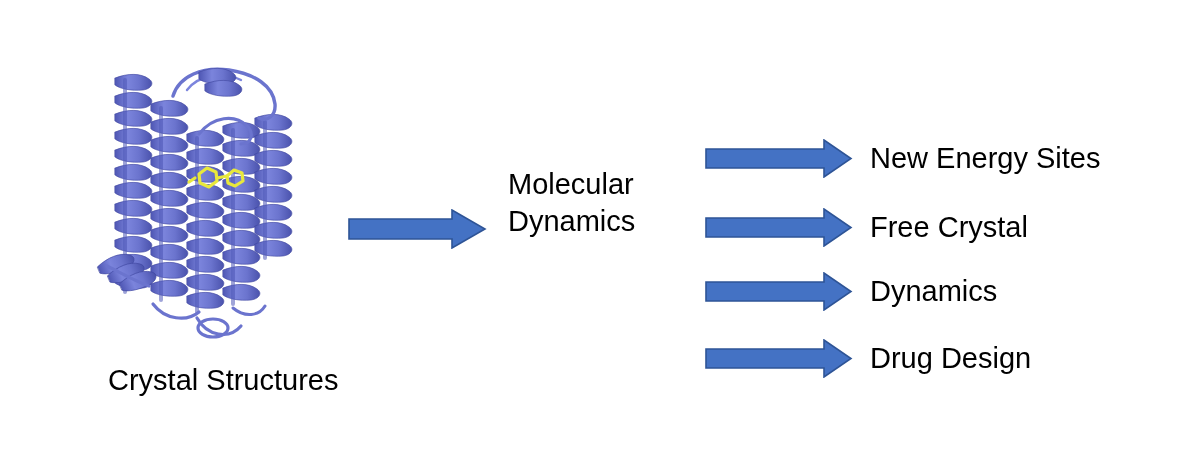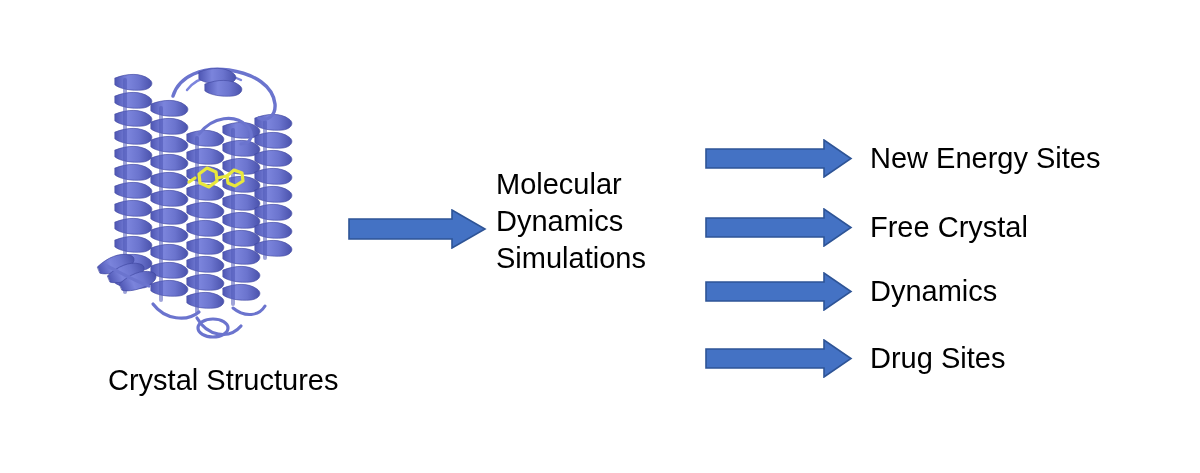--- a/index.html
+++ b/index.html
@@ -39,21 +39,21 @@
     font-size: 29px;
     line-height: 37px;
     white-space: nowrap;
     letter-spacing: 0px;
   }
   #crystal-structures-label {
     left: 108px;
     top: 362px;
   }
   #md-label {
-    left: 496px;
+    left: 508px;
     top: 166px;
   }
   .output-label {
     left: 870px;
     transform: translateY(-50%);
   }
   #output-label-0 { top: 158px; }
   #output-label-1 { top: 227px; }
   #output-label-2 { top: 291px; }
   #output-label-3 { top: 358px; }
@@ -221,21 +221,20 @@
 
   <div class="arrow" id="arrow-main">
     <svg width="140" height="40" viewBox="0 0 140 40" xmlns="http://www.w3.org/2000/svg">
       <path d="M1,10 L104,10 L104,1 L137,20 L104,39 L104,30 L1,30 Z" fill="#4472C4" stroke="#2E5496" stroke-width="1.6" stroke-linejoin="miter"></path>
     </svg>
   </div>
 
   <div class="label" id="md-label">
     <div>Molecular</div>
     <div>Dynamics</div>
-    <div>Simulations</div>
   </div>
 
   <div class="arrow arrow-out" id="arrow-out-0">
     <svg width="148" height="39" viewBox="0 0 148 39" xmlns="http://www.w3.org/2000/svg">
       <path d="M1,10 L119,10 L119,1 L146,19.5 L119,38 L119,29 L1,29 Z" fill="#4472C4" stroke="#2E5496" stroke-width="1.6" stroke-linejoin="miter"></path>
     </svg>
   </div>
   <div class="arrow arrow-out" id="arrow-out-1">
     <svg width="148" height="39" viewBox="0 0 148 39" xmlns="http://www.w3.org/2000/svg">
       <path d="M1,10 L119,10 L119,1 L146,19.5 L119,38 L119,29 L1,29 Z" fill="#4472C4" stroke="#2E5496" stroke-width="1.6" stroke-linejoin="miter"></path>
@@ -248,15 +247,15 @@
   </div>
   <div class="arrow arrow-out" id="arrow-out-3">
     <svg width="148" height="39" viewBox="0 0 148 39" xmlns="http://www.w3.org/2000/svg">
       <path d="M1,10 L119,10 L119,1 L146,19.5 L119,38 L119,29 L1,29 Z" fill="#4472C4" stroke="#2E5496" stroke-width="1.6" stroke-linejoin="miter"></path>
     </svg>
   </div>
 
   <div class="label output-label" id="output-label-0">New Energy Sites</div>
   <div class="label output-label" id="output-label-1">Free Crystal</div>
   <div class="label output-label" id="output-label-2">Dynamics</div>
-  <div class="label output-label" id="output-label-3">Drug Sites</div>
+  <div class="label output-label" id="output-label-3">Drug Design</div>
 
 </div>
 
 </body></html>

